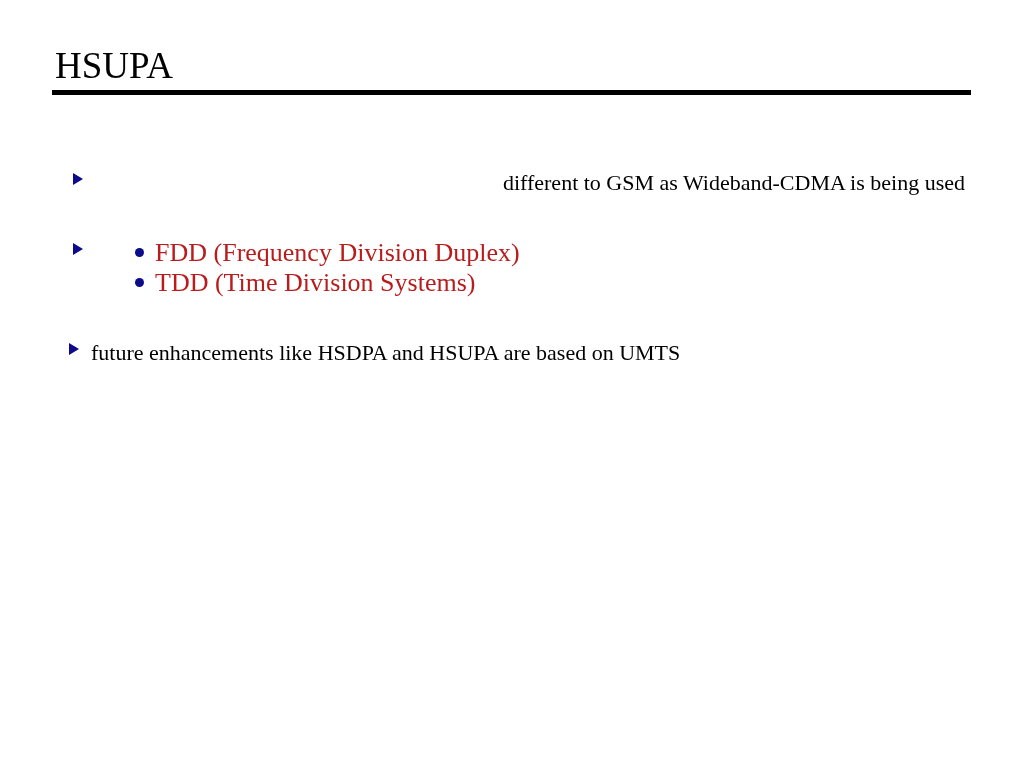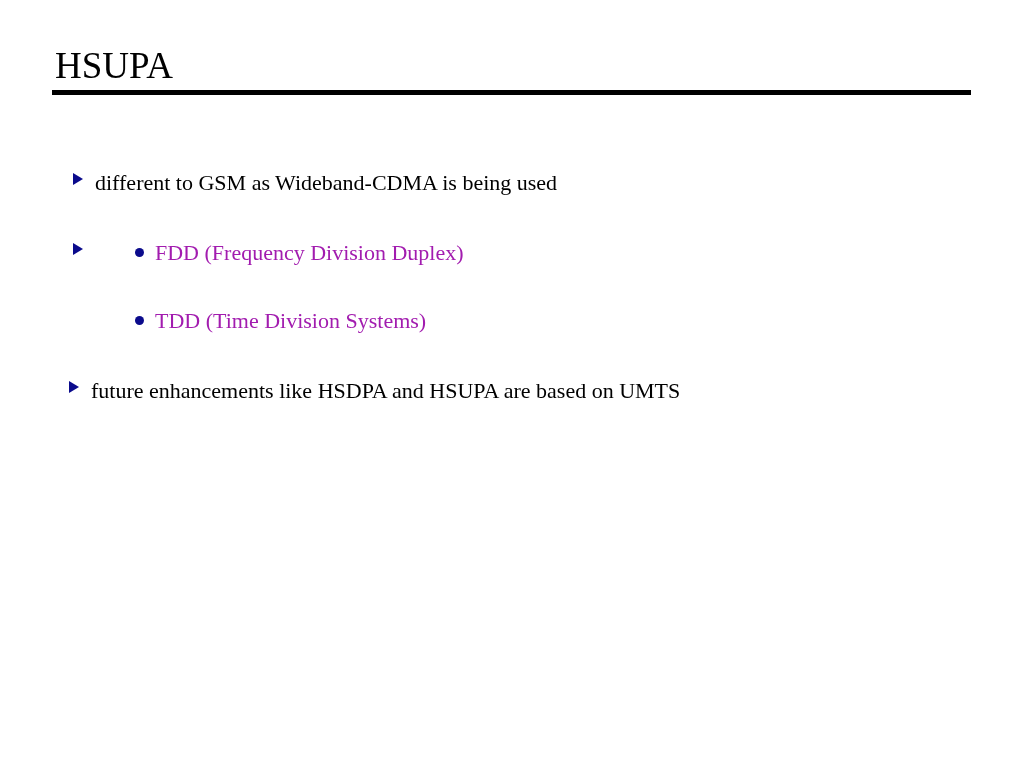--- a/index.html
+++ b/index.html
@@ -57,40 +57,39 @@
     list-style: none;
   }
   .bullet-l1 {
     position: relative;
     padding-left: 22px;
     margin-top: 40px;
     font-size: 22px;
     line-height: 30px;
     color: #000000;
   }
-  .bullet-l1.indent-a { margin-left: 18px; }
+  .bullet-l1.indent-a { margin-left: 18px; text-align: right; }
   .bullet-l1.indent-b { margin-left: 14px; }
   .bullet-l1 .marker {
     position: absolute;
     left: 0;
     top: 5px;
     width: 0;
     height: 0;
     border-left: 10px solid #0b0b8c;
     border-top: 6px solid transparent;
     border-bottom: 6px solid transparent;
   }
   .bullet-l2 {
     position: relative;
     padding-left: 22px;
-    margin-top: 38px;
     margin-left: 78px;
-    font-size: 22px;
+    font-size: 26px;
     line-height: 30px;
-    color: #a21caf;
+    color: #b91c1c;
   }
   .bullet-l2 .marker {
     position: absolute;
     left: 2px;
     top: 10px;
     width: 9px;
     height: 9px;
     border-radius: 50%;
     background: #0b0b8c;
   }

